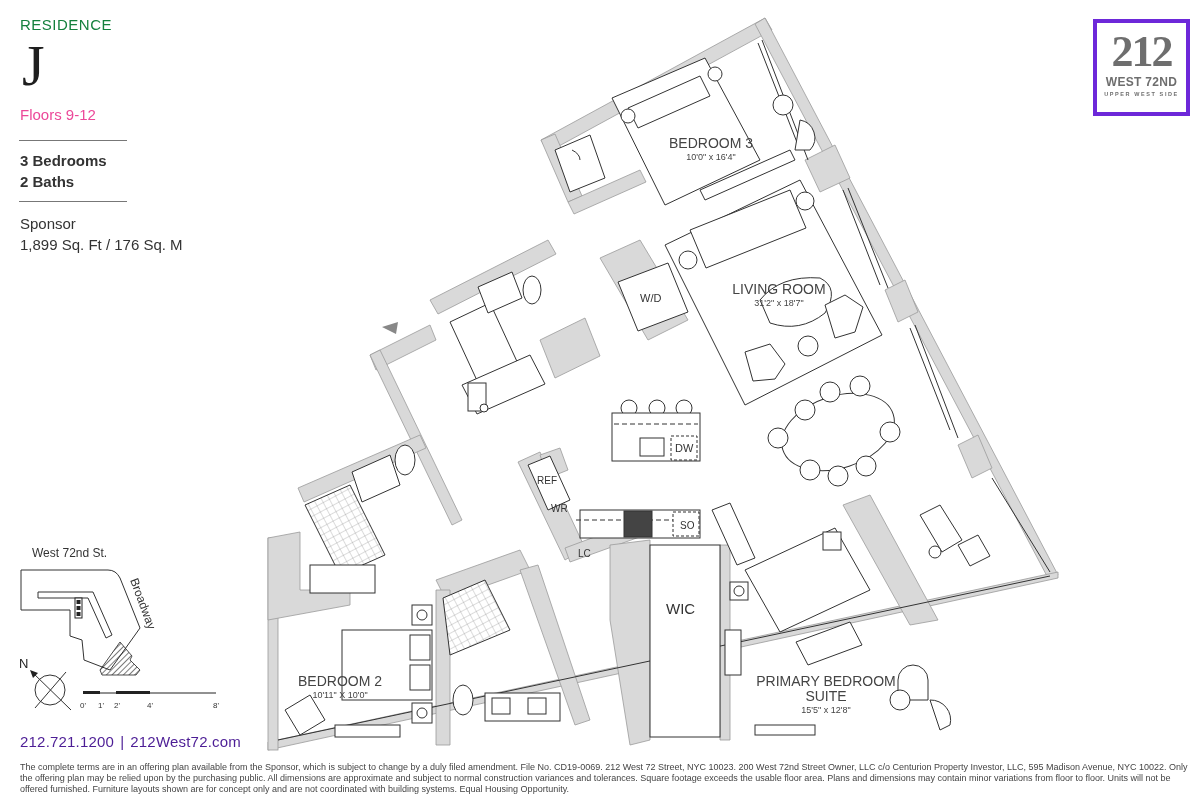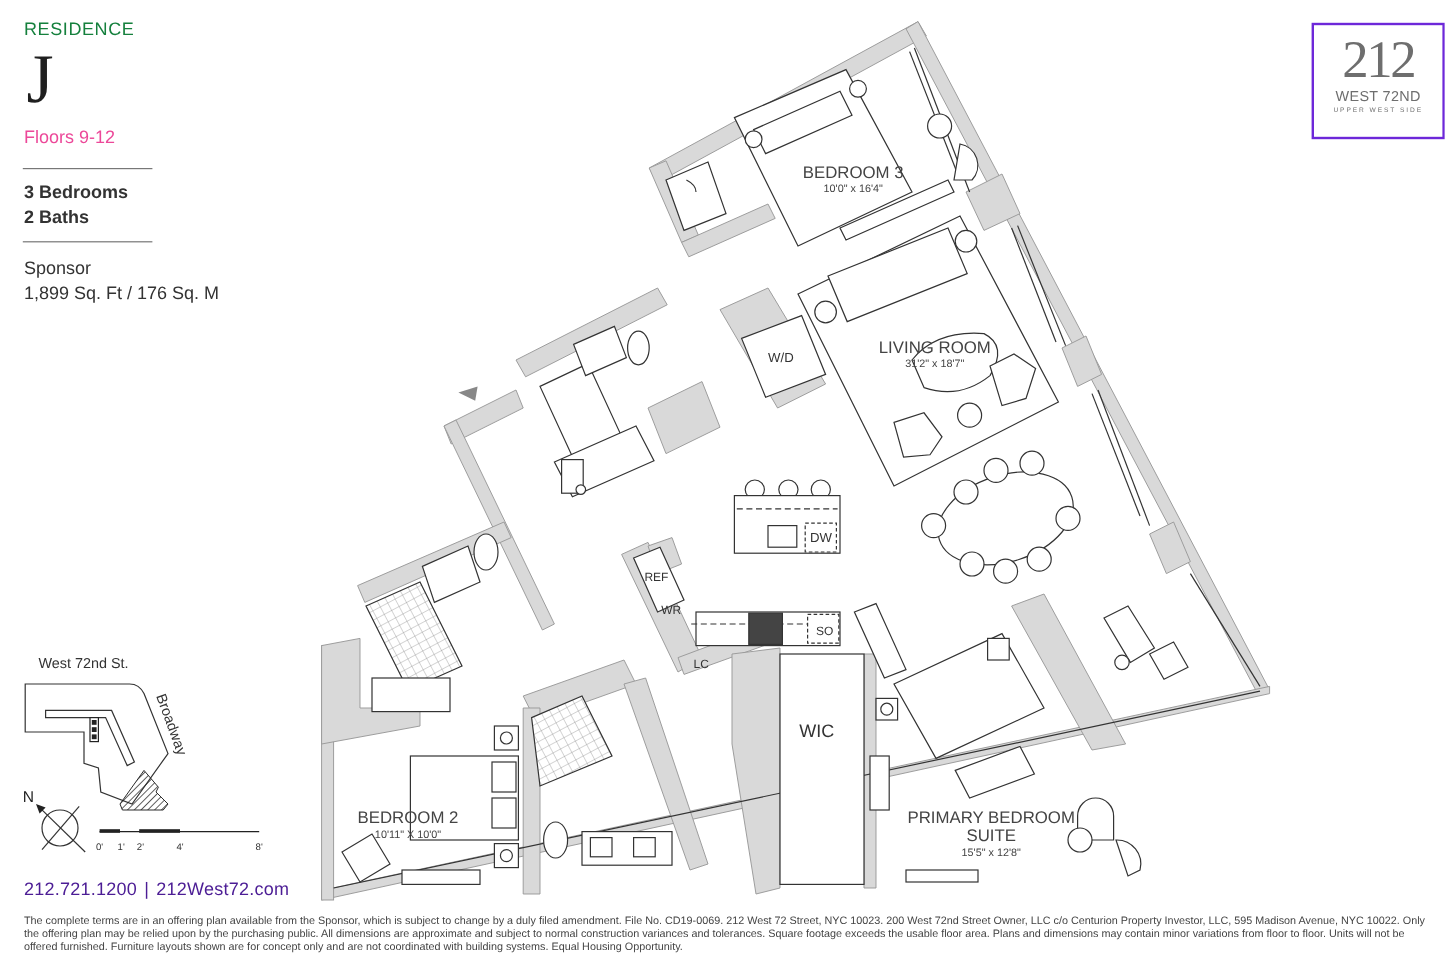--- a/index.html
+++ b/index.html
@@ -5,21 +5,21 @@
   html, body { margin:0; padding:0; background:#ffffff; }
   body { width:1204px; height:800px; position:relative; overflow:hidden;
          font-family:"Liberation Sans", "DejaVu Sans", sans-serif; color:#2b2b2b; }
   .abs { position:absolute; }
   .res-label { left:20px; top:16px; font-size:15px; letter-spacing:0.5px; color:#15803d; }
   .res-letter { left:22px; top:36px; font-family:"Liberation Serif","DejaVu Serif",serif; font-size:58px; line-height:60px; color:#1f1f1f; font-weight:normal; }
   .floors { left:20px; top:106px; font-size:15px; color:#ec4899; }
   .rule { position:absolute; left:19px; width:108px; height:1px; background:#777; }
   .beds { left:20px; top:150px; font-size:15px; line-height:21px; color:#333;font-weight:bold; }
   .interior { left:20px; top:213px; font-size:15px; line-height:21px; color:#333; }
-  .logo { left:1093px; top:19px; width:111px; height:97px; border:2px solid #6d28d9; box-sizing:border-box; text-align:center; color:#6e6e6e; }
+  .logo { left:1093px; top:19px; width:97px; height:97px; border:4px solid #6d28d9; box-sizing:border-box; text-align:center; color:#6e6e6e;font-weight:bold; }
   .logo .num { font-family:"Liberation Serif","DejaVu Serif",serif; font-size:44px; line-height:46px; margin-top:6px; letter-spacing:-2px; }
   .logo .st { font-size:12px; line-height:14px; letter-spacing:0.3px; }
   .logo .sub { font-size:5.5px; letter-spacing:1.6px; margin-top:2px; }
   .street { left:20px; top:546px; font-size:12px; color:#333;margin-left:12px; }
   .contact { left:20px; top:733px; font-size:15px; color:#4c1d95; letter-spacing:0.2px; }
   .contact .sep { margin:0 6px; }
   .disclaimer { left:20px; top:762px; width:1170px; font-size:9px; line-height:11px; color:#444; }
   svg text { font-family:"Liberation Sans","DejaVu Sans",sans-serif; }
 </style>
 </head>

